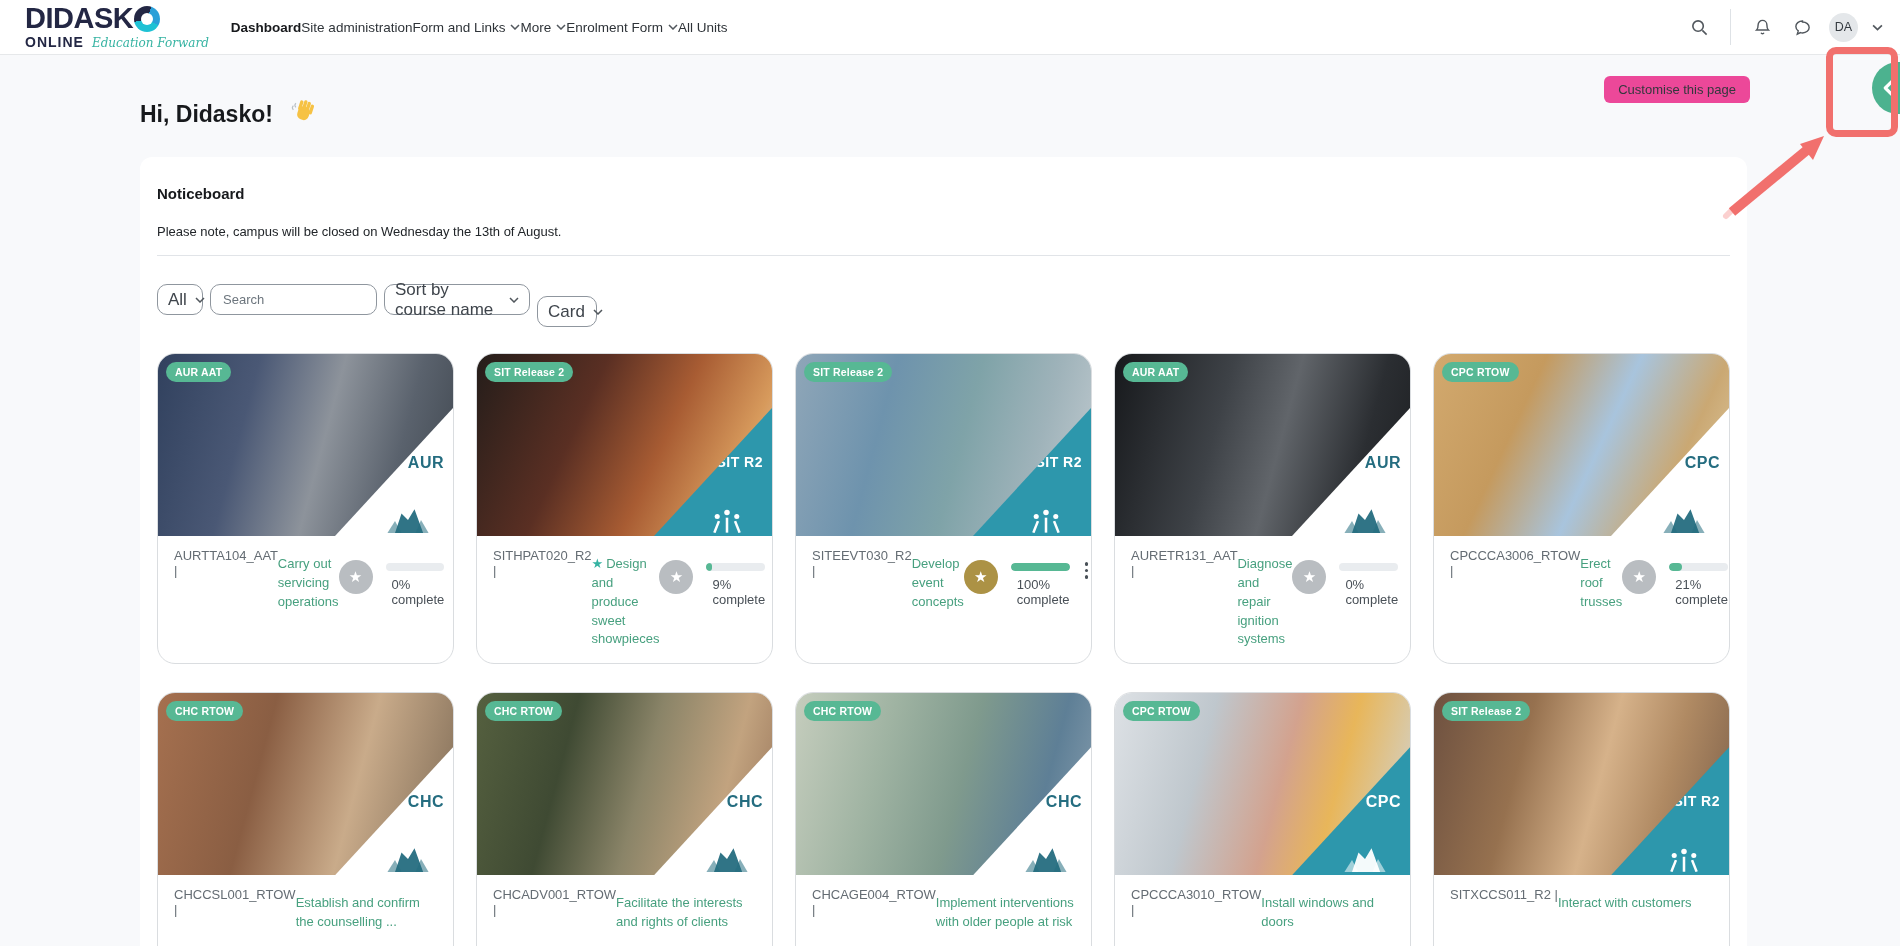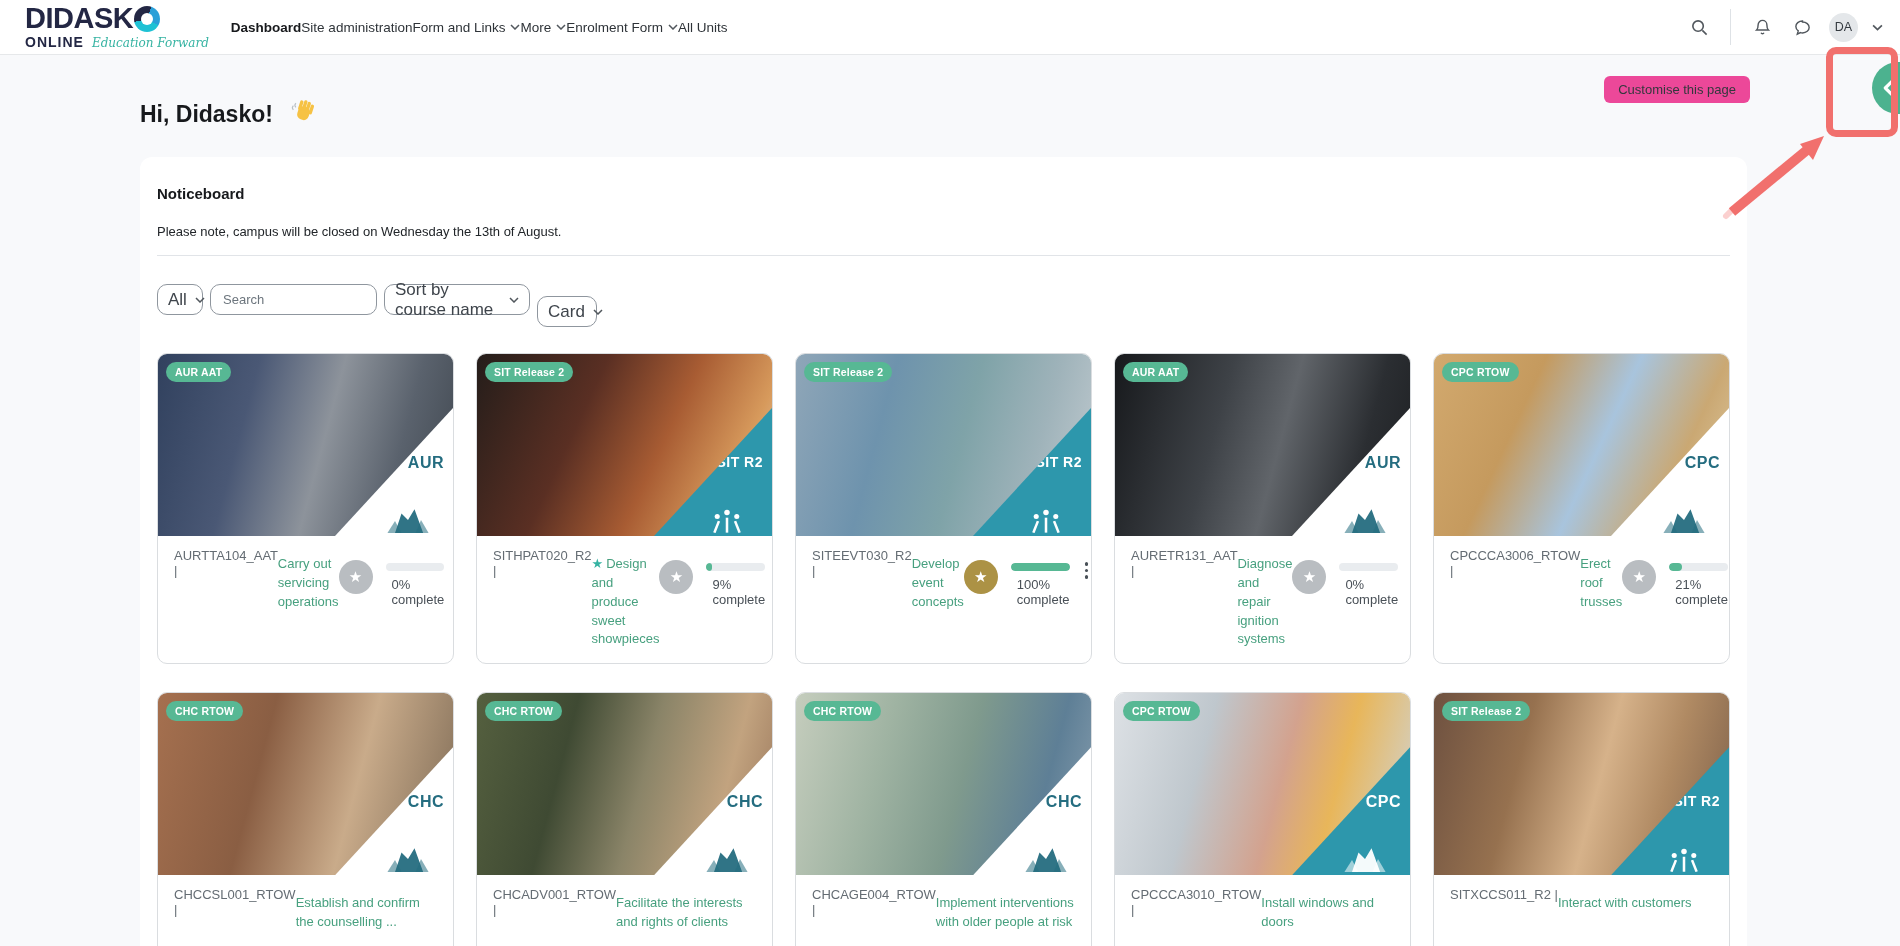--- a/index.html
+++ b/index.html
@@ -54,21 +54,21 @@
                 padding:0 10px; cursor:pointer; gap:8px; }
   .filter-all { width:46px; }
   .filter-sort { width:146px; }
   .filter-view { width:60px;margin-top:24px; }
   .search-input { height:31px; width:167px; border:1px solid #8f969e; border-radius:10px; padding:0 12px;
                   font-size:13px; color:#3f454c; font-family:"Liberation Sans", sans-serif; }
   .search-input::placeholder { color:#6c757d; }
 
   
   .course-grid { display:grid; grid-template-columns:repeat(5,1fr); gap:28px 22px; margin-top:26px; }
-  .course-card { background:#fff; border:1px solid #dadde0; border-radius:10px; overflow:hidden;
+  .course-card { background:#fff; border:1px solid #dadde0; border-radius:18px; overflow:hidden;
                  display:flex; flex-direction:column; min-height:282px;justify-content:space-between; }
   .card-img { position:relative; height:182px; cursor:pointer; }
   .badge-pill { position:absolute; top:8px; left:8px; background:#57b894; color:#fff; font-size:10.5px;
                 font-weight:700; padding:4px 9px; border-radius:12px; letter-spacing:.2px; }
   .corner { position:absolute; right:0; bottom:0; width:118px; height:128px;
             clip-path:polygon(100% 0, 0 100%, 100% 100%); }
   .corner.light { background:#ffffff; color:#256d80; }
   .corner.teal  { background:#2d97ac; color:#ffffff; }
   .corner-label { position:absolute; right:9px; top:46px; font-weight:800; font-size:16px; letter-spacing:.5px; }
   .corner-icon { position:absolute; right:22px; bottom:3px; width:46px; height:26px; }

